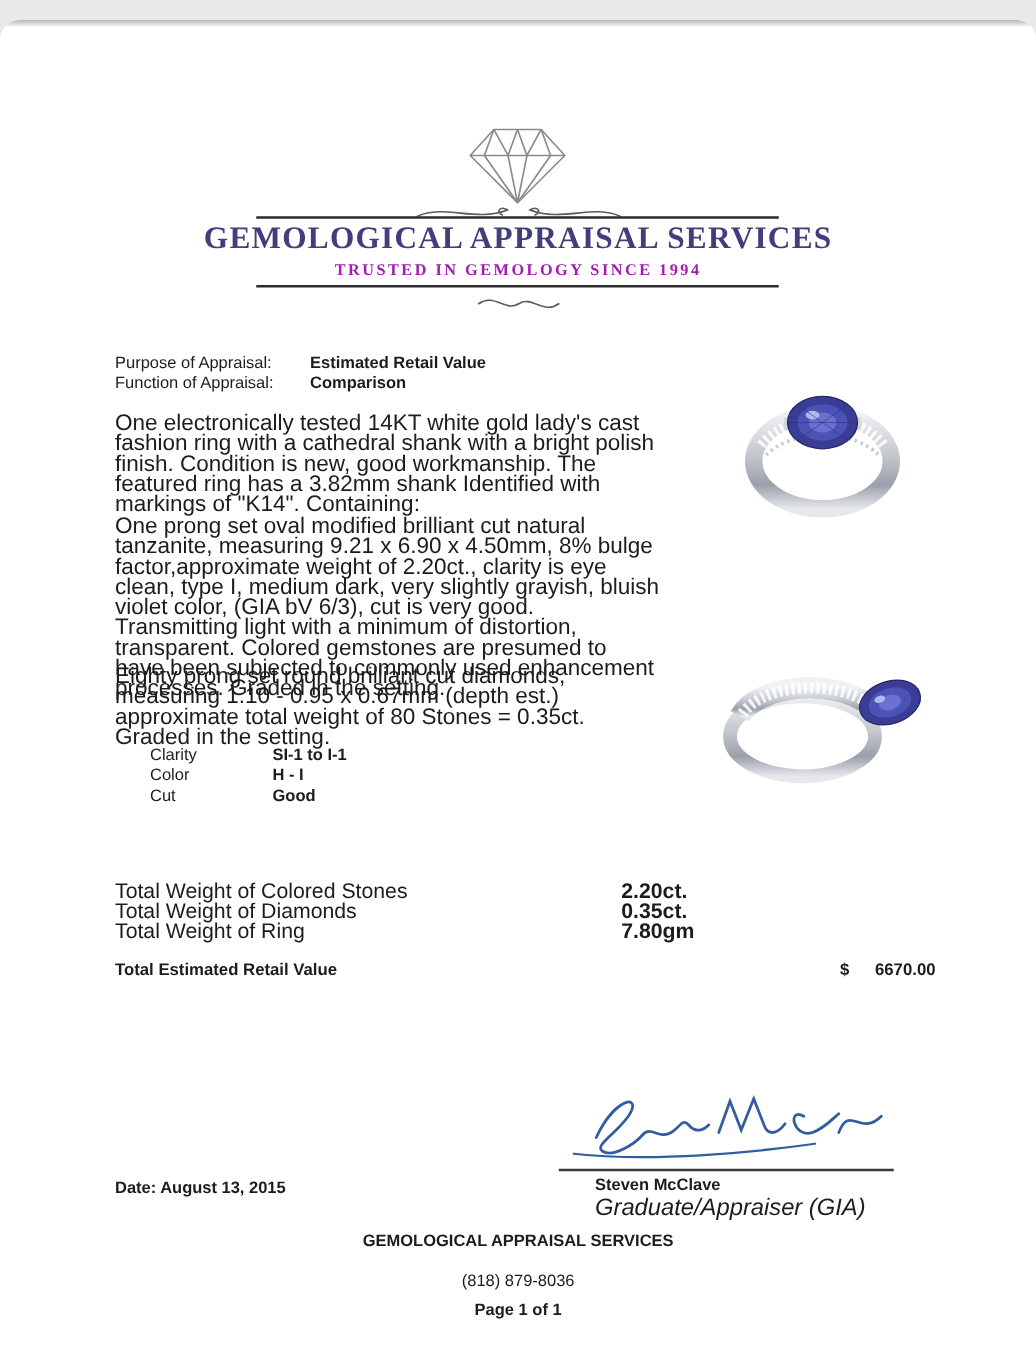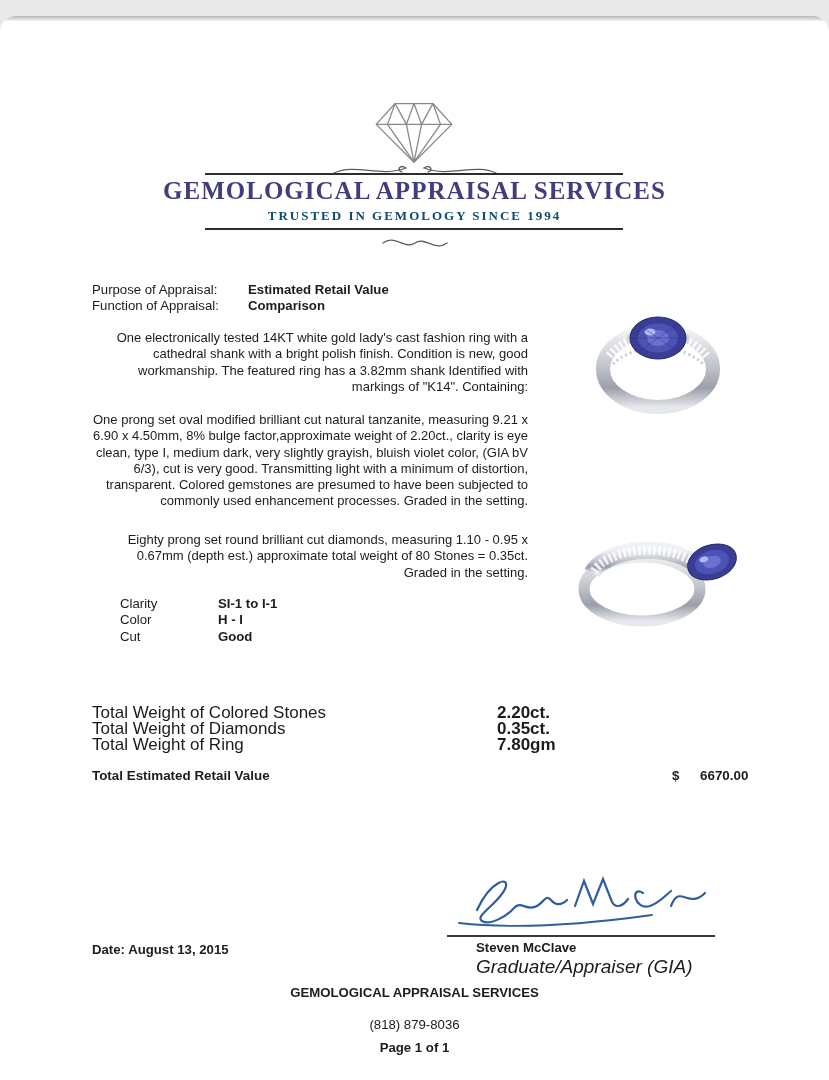--- a/index.html
+++ b/index.html
@@ -11,26 +11,26 @@
   }
   .abs{position:absolute;}
   .scan-top{left:0;top:0;width:829px;height:5px;
     background:linear-gradient(180deg,#b5b5b5,#f4f4f4);}
   
   .title{left:0;right:0;top:161px;text-align:center;
     font-family:"Liberation Serif", serif;font-size:25px;font-weight:600;
     letter-spacing:1px;color:#413f7b;}
   .tagline{left:0;right:0;top:192px;text-align:center;
     font-family:"Liberation Serif", serif;font-size:13px;font-weight:600;
-    letter-spacing:2px;color:#0c4a6e;}
+    letter-spacing:2px;color:#a21caf;}
   .rule{left:205px;width:418px;height:2px;background:#2c2c2c;}
   .rule-top{top:157px;}
   .rule-bottom{top:212px;}
   
-  .bodytext{font-size:13px;line-height:16.3px;text-align:right;}
+  .bodytext{font-size:18px;line-height:16.3px;}
   .kvrow{left:92px;font-size:13.2px;line-height:16.3px;}
   .kvrow .k{display:inline-block;width:156px;}
   .kvrow .v{font-weight:bold;}
   .para{left:92px;width:436px;}
   .grades{left:120px;top:580px;font-size:13.2px;line-height:16.4px;}
   .grades .k{display:inline-block;width:98px;}
   .grades .v{font-weight:bold;}
   .totals{left:92px;top:689px;font-size:17px;line-height:16.2px;width:560px;}
   .totals .trow{position:relative;height:16.2px;}
   .totals .tv{position:absolute;left:405px;top:0;font-weight:bold;text-align:right;}

